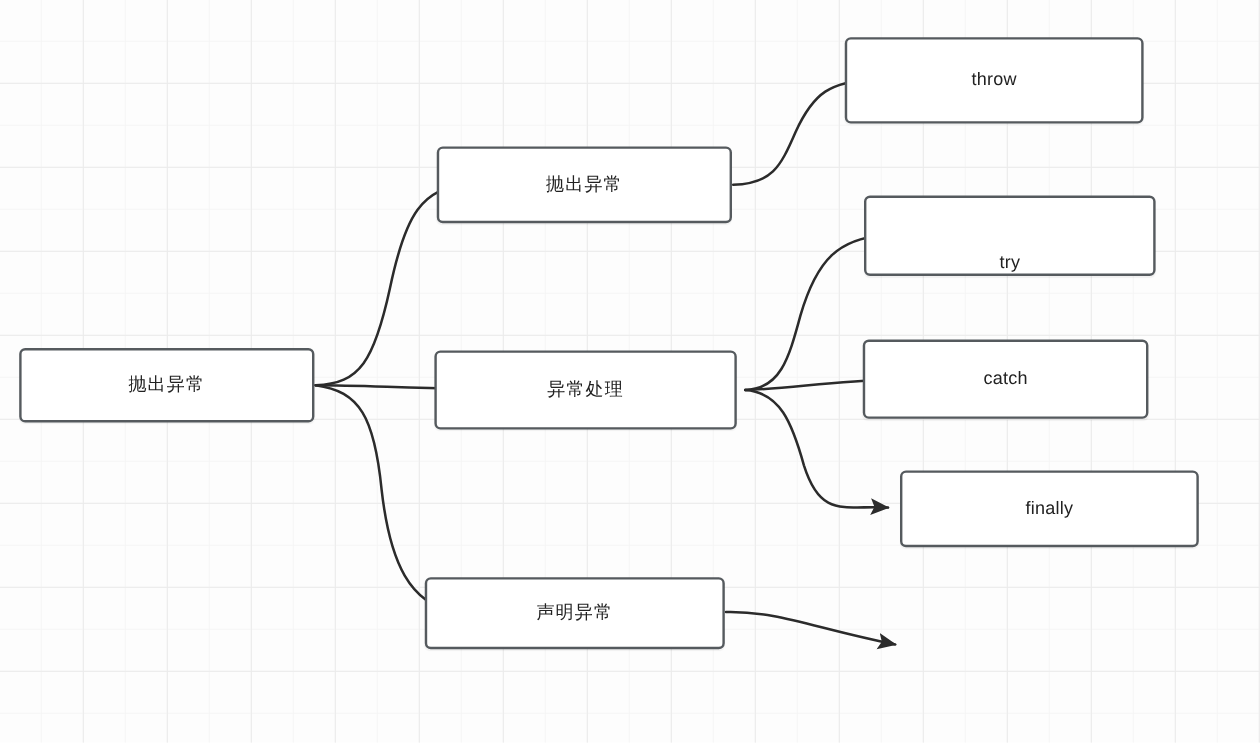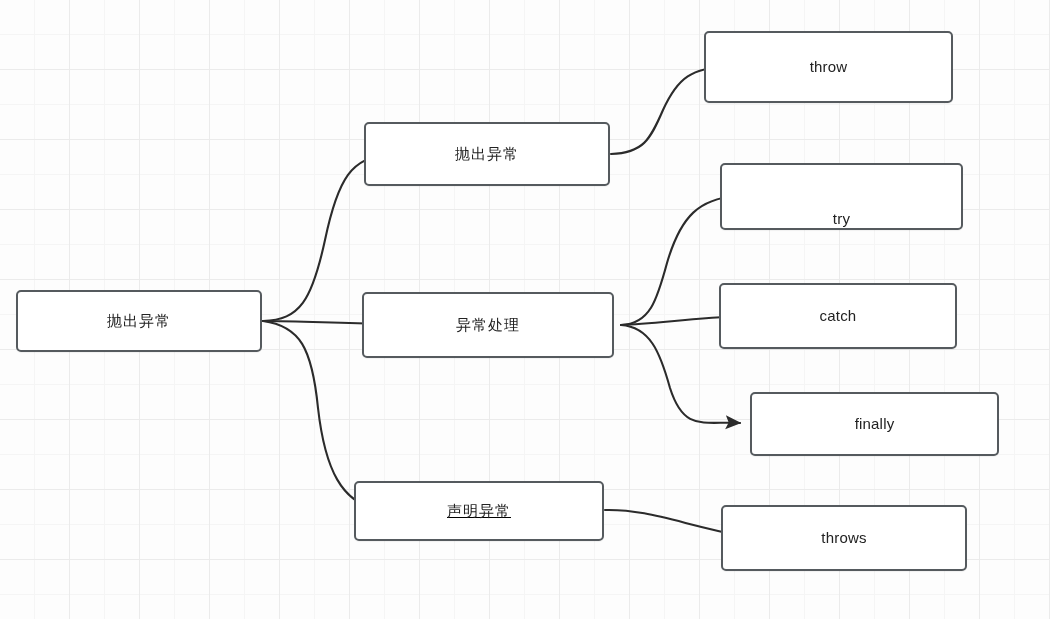--- a/index.html
+++ b/index.html
@@ -86,37 +86,34 @@
   </div>
 
   <div class="node" style="left: 364px; top: 122px; width: 246px; height: 64px; border-color: rgb(85, 90, 94); background: rgb(255, 255, 255);">
     <span class="node-label cjk" style="color: rgb(34, 34, 34);">抛出异常</span>
   </div>
 
   <div class="node" style="left: 362px; top: 292px; width: 252px; height: 66px; border-color: rgb(85, 90, 94); background: rgb(255, 255, 255);">
     <span class="node-label cjk" style="color: rgb(34, 34, 34);">异常处理</span>
   </div>
 
-  <div class="node" style="left: 354px; top: 481px; width: 250px; height: 60px; border-color: rgb(85, 90, 94); background: rgb(255, 255, 255); text-decoration: underline;">
+  <div class="node" style="left: 354px; top: 481px; width: 250px; height: 60px; border-color: rgb(85, 90, 94); background: rgb(255, 255, 255);">
     <span class="node-label cjk" style="color: rgb(34, 34, 34);">声明异常</span>
   </div>
 
   <div class="node" style="left: 704px; top: 31px; width: 249px; height: 72px; border-color: rgb(85, 90, 94); background: rgb(255, 255, 255);">
     <span class="node-label" style="color: rgb(34, 34, 34);">throw</span>
   </div>
 
   <div class="node" style="left: 720px; top: 163px; width: 243px; height: 67px; border-color: rgb(85, 90, 94); background: rgb(255, 255, 255); align-items: flex-end;">
     <span class="node-label" style="color: rgb(34, 34, 34);">try</span>
   </div>
 
   <div class="node" style="left: 719px; top: 283px; width: 238px; height: 66px; border-color: rgb(85, 90, 94); background: rgb(255, 255, 255); text-align: right;">
     <span class="node-label" style="color: rgb(34, 34, 34);">catch</span>
   </div>
 
   <div class="node" style="left: 750px; top: 392px; width: 249px; height: 64px; border-color: rgb(85, 90, 94); background: rgb(255, 255, 255);">
     <span class="node-label" style="color: rgb(34, 34, 34);">finally</span>
   </div>
 
-  <div class="node" style="left: 721px; top: 505px; width: 246px; height: 66px; border-color: rgb(85, 90, 94); background: rgb(255, 255, 255);">
-    <span class="node-label" style="color: rgb(34, 34, 34);">throws</span>
-  </div>
 
 </div>
 
 </body></html>

